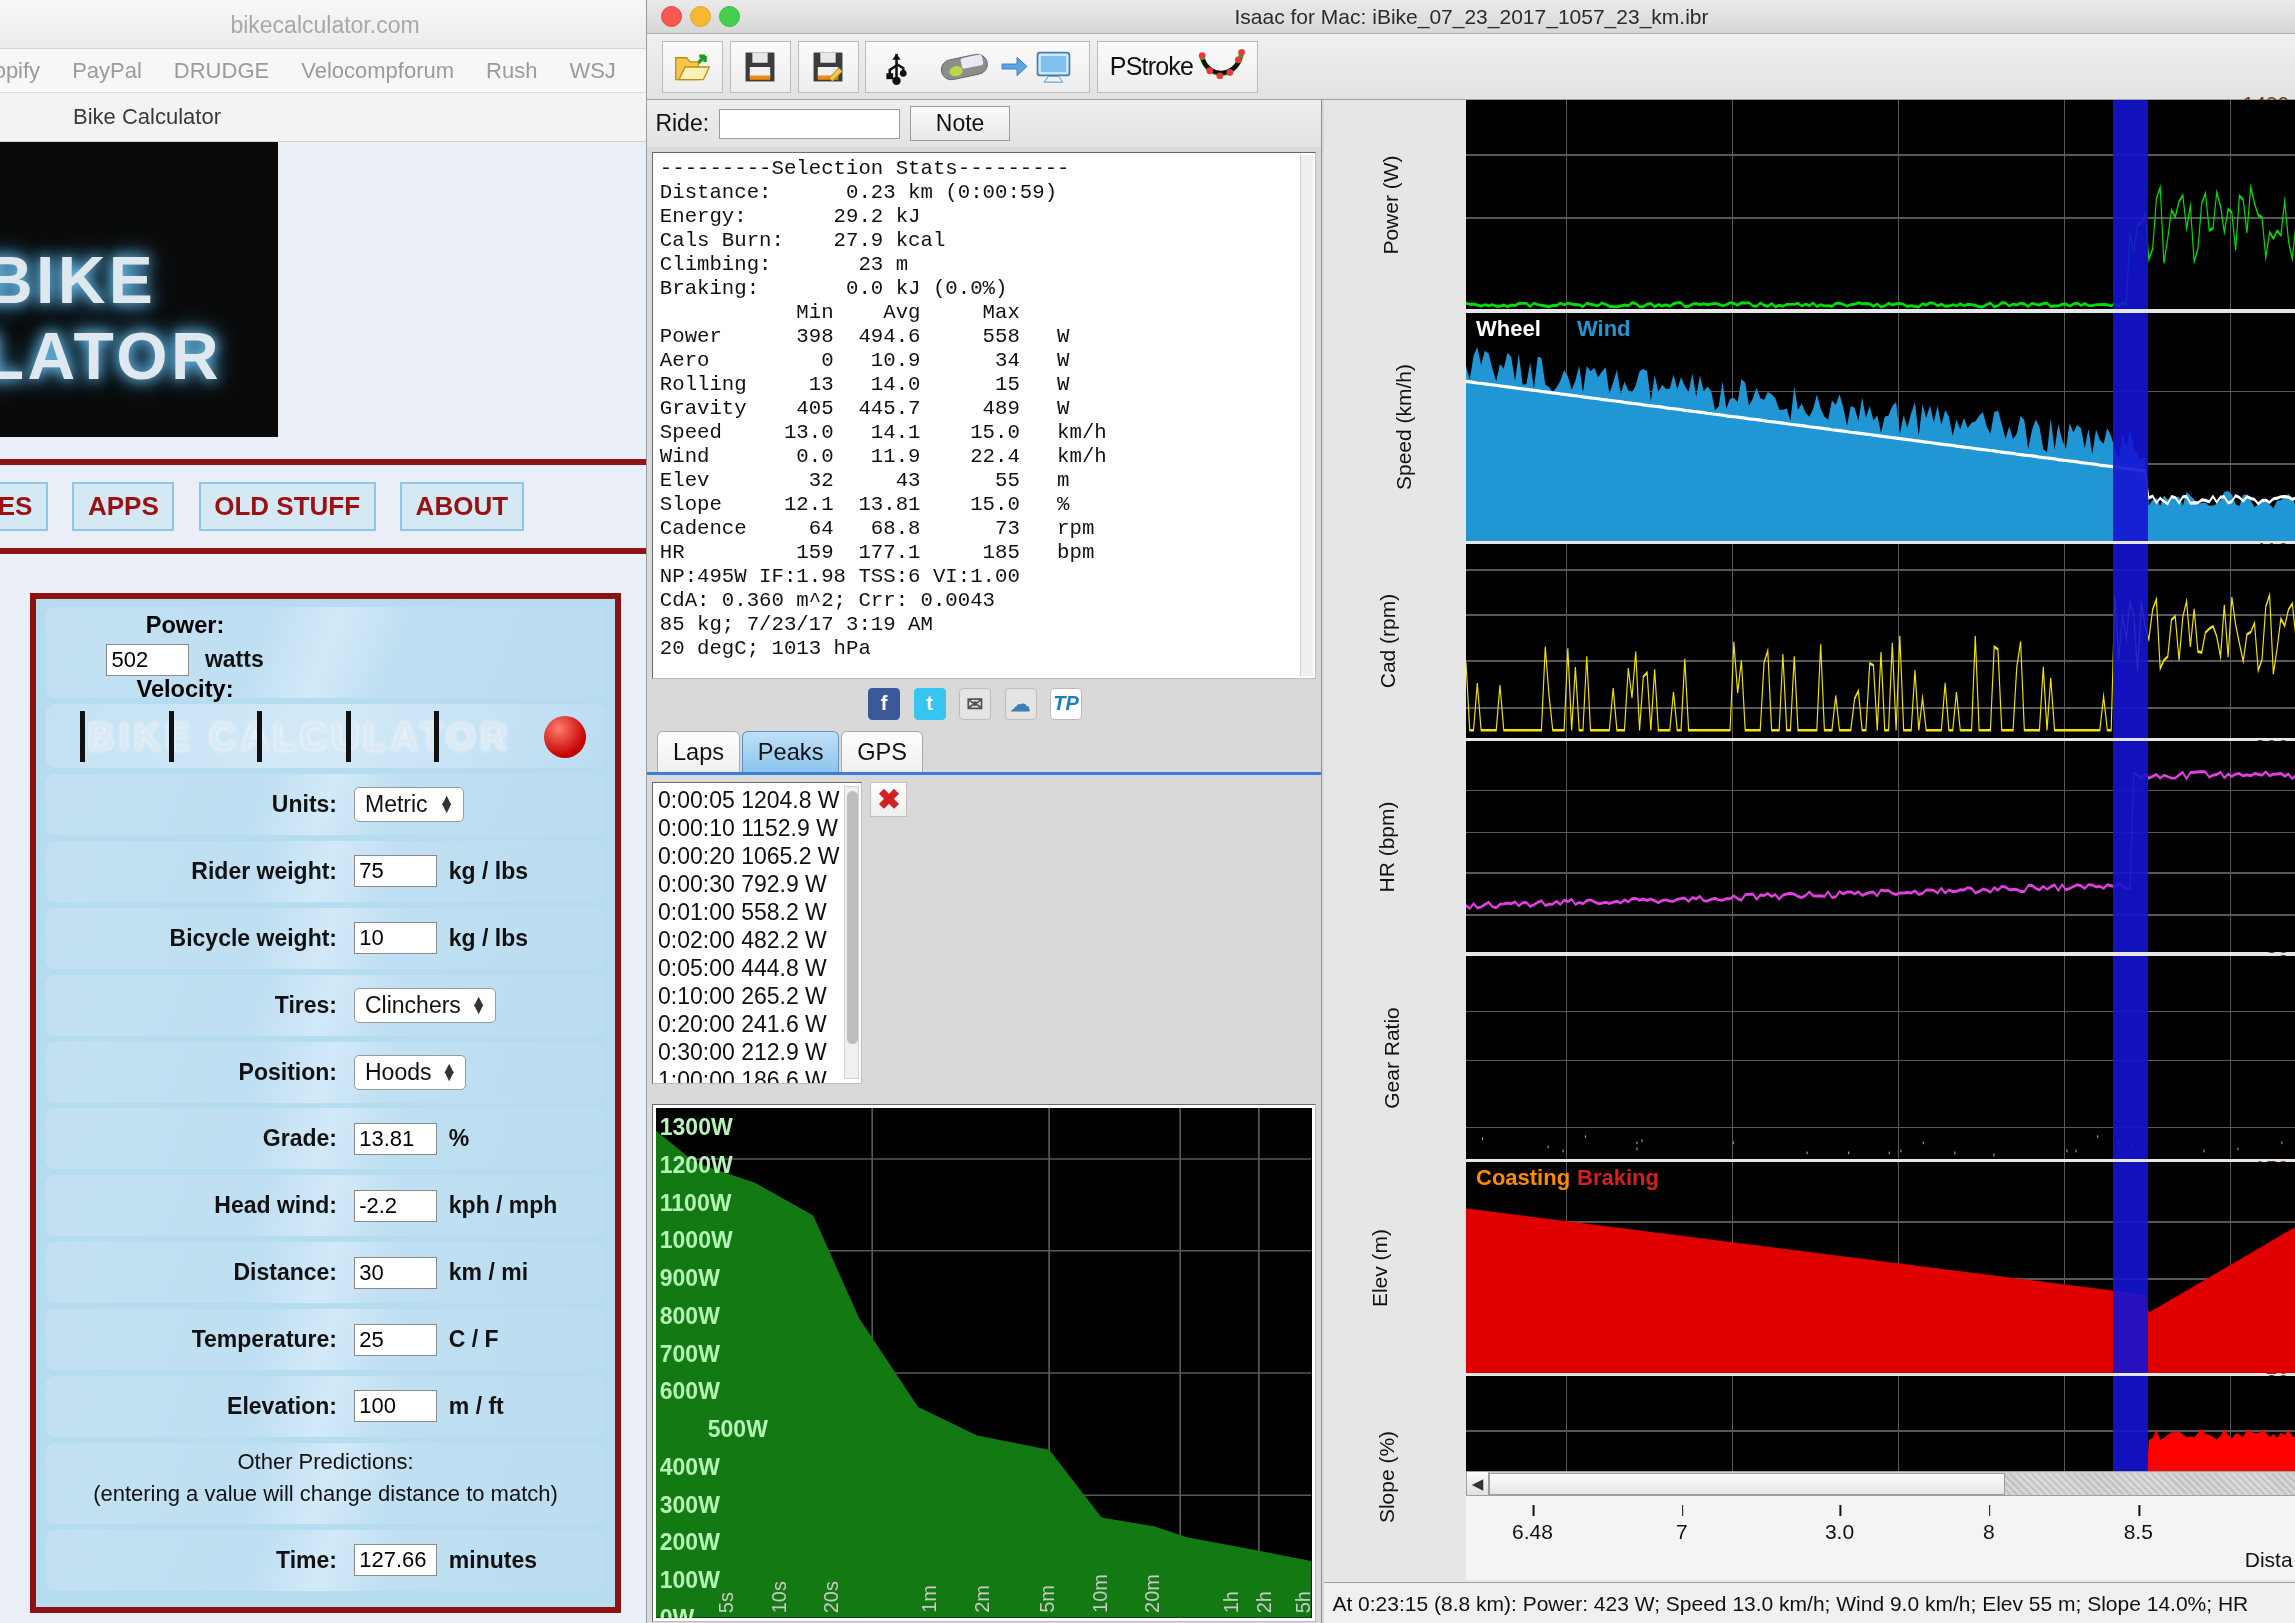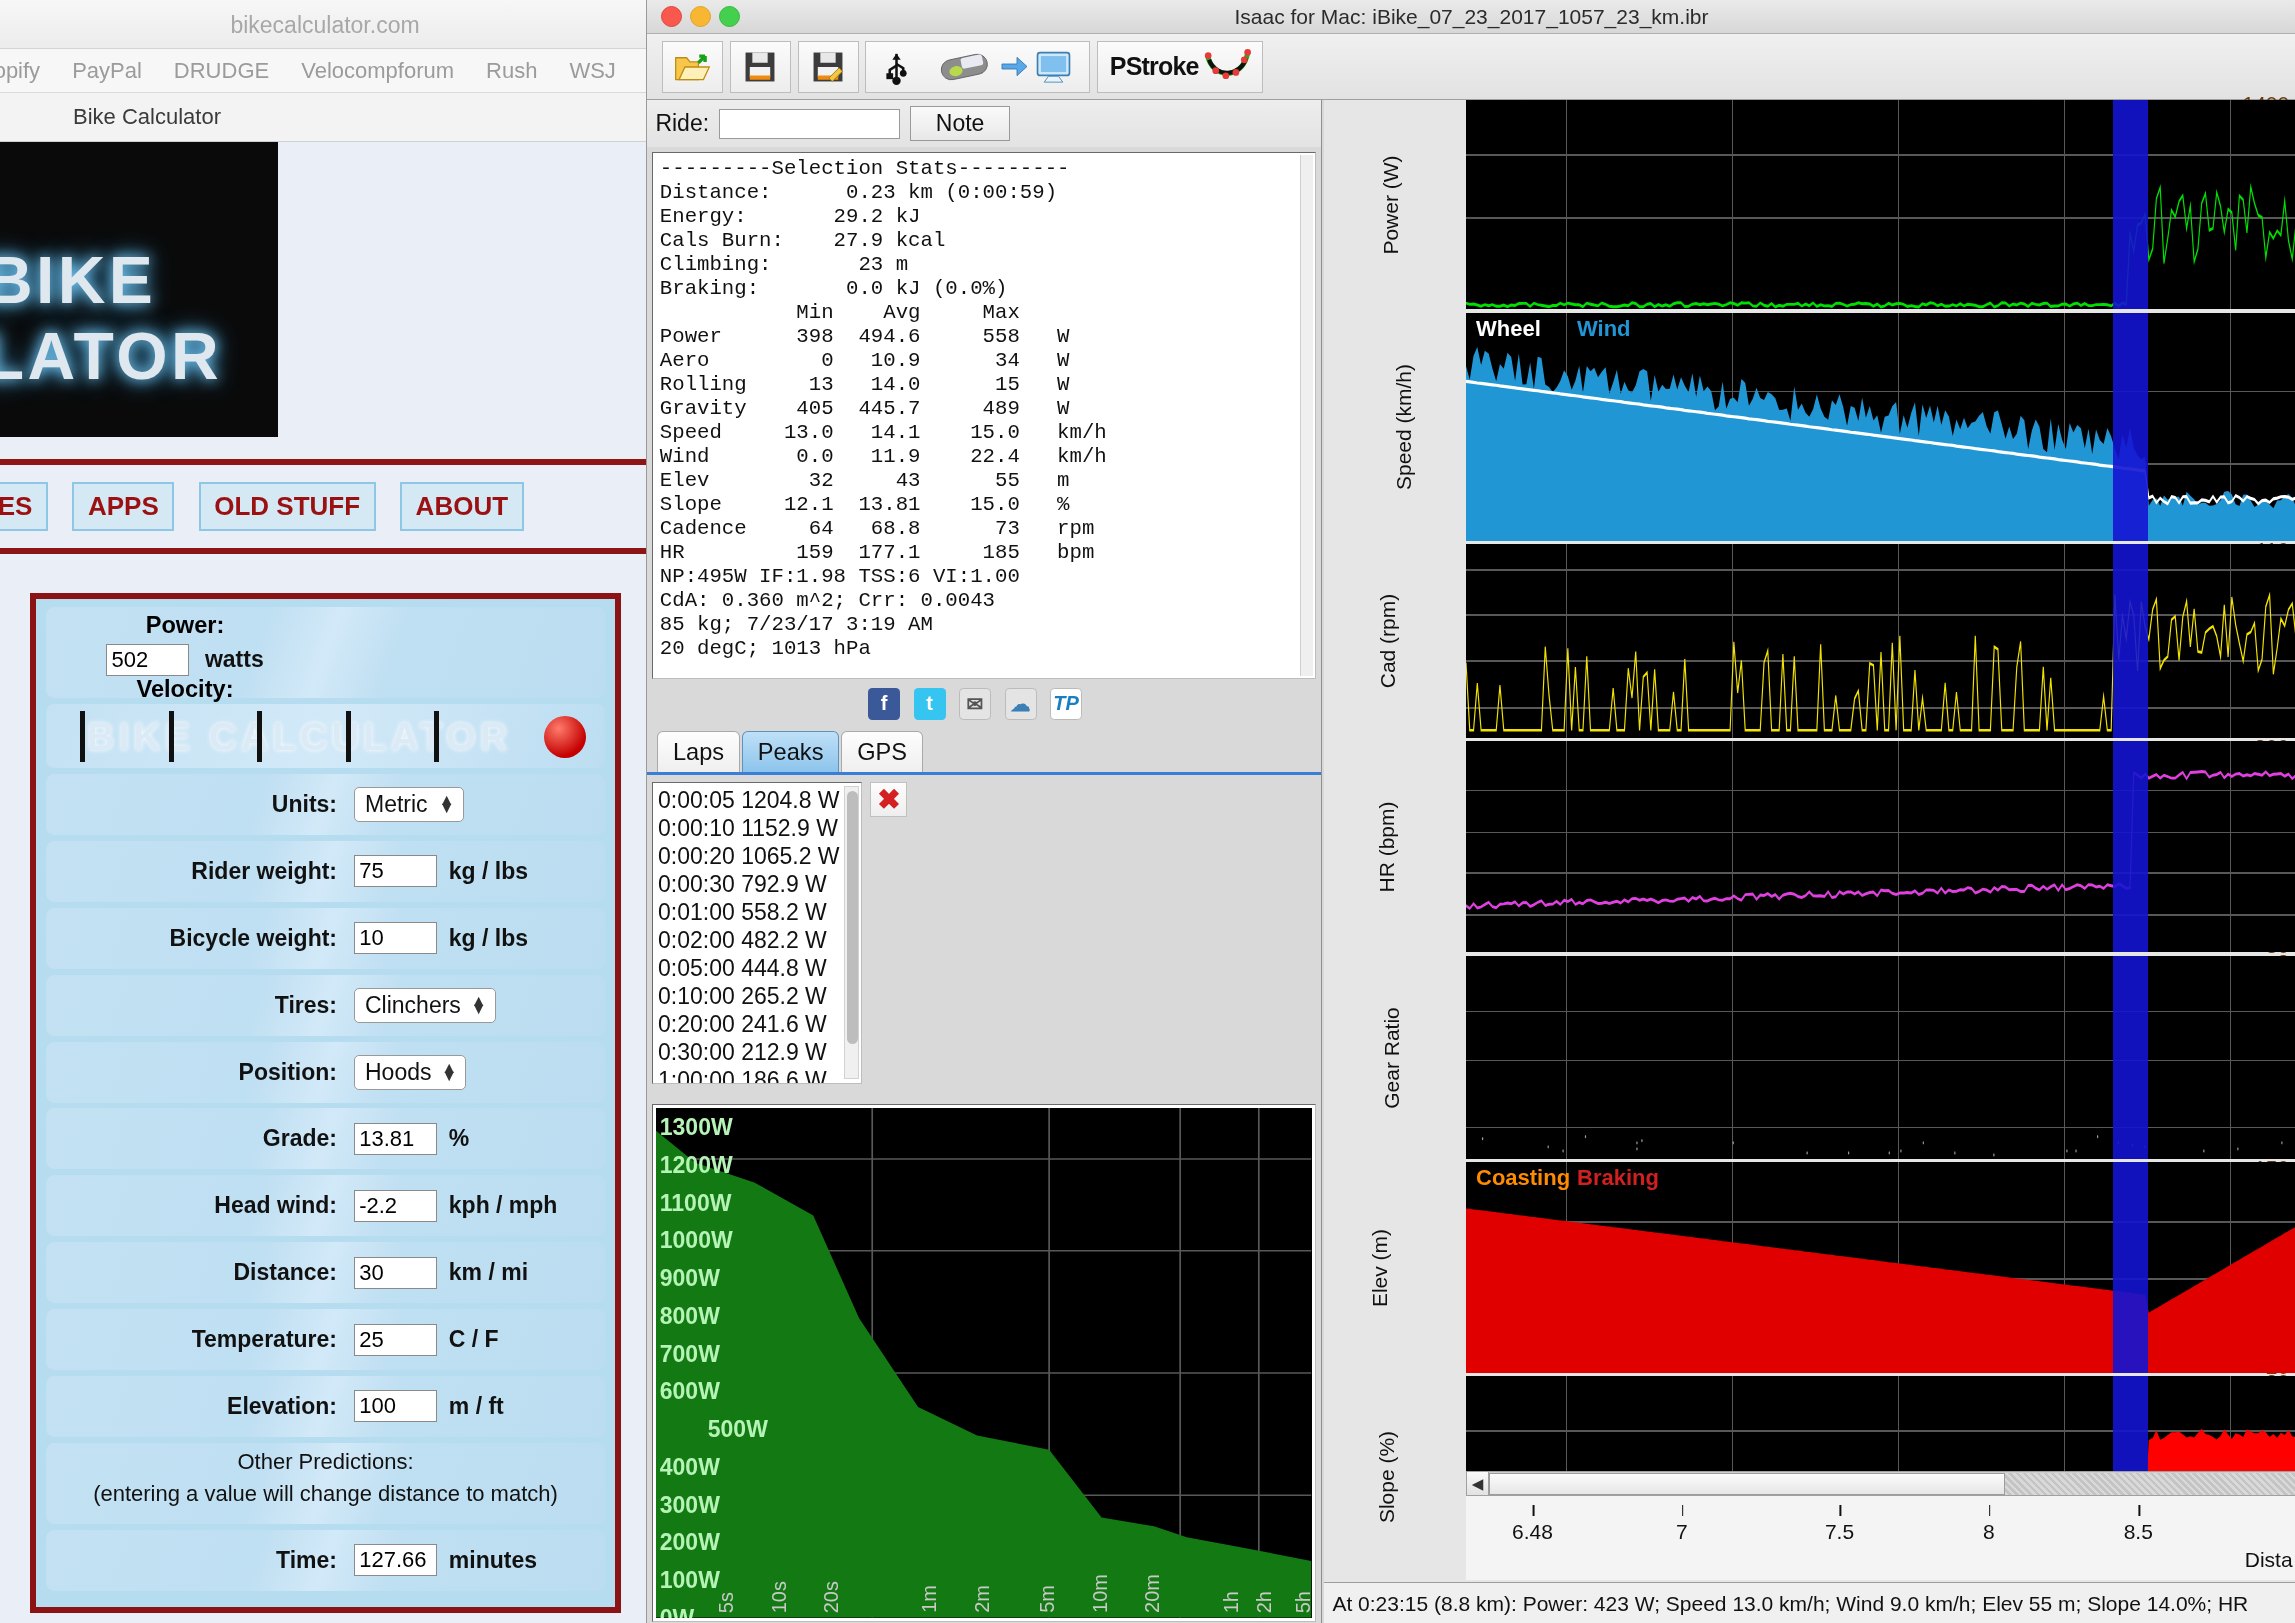--- a/index.html
+++ b/index.html
@@ -81,21 +81,21 @@
   #app-title-text { position:absolute; left:0; right:0; text-align:center;
     font-size:21px; color:#2b2b2b; pointer-events:none; }
 
   #toolbar { height:66px; background:linear-gradient(#f0f0f0,#e2e2e2);
     border-bottom:1.7px solid #9f9f9f; display:flex; align-items:center; padding-left:15px; gap:6.8px; }
   .tbtn { width:61px; height:52px; background:linear-gradient(#fbfbfb,#ededed);
     border:0.8px solid #bdbdbd; display:flex; align-items:center; justify-content:center; }
   .tgroup { display:flex; background:linear-gradient(#fbfbfb,#ededed); border:0.8px solid #bdbdbd;
     align-items:center; height:52px; padding:0 5px; gap:5px; }
   .tbtn-wide { width:auto; padding:0 11.8px; }
-  #pstroke { font-weight:bold; font-size:25px; color:#111; letter-spacing:-0.8px; }
+  #pstroke { font-weight:normal; font-size:25px; color:#111; letter-spacing:-0.8px; }
 
   
   #leftpane { position:absolute; left:0; top:100px; width:675px; bottom:0;
     background:#d9d9d9; border-right:1.7px solid #8f8f8f; }
   #riderow { height:47px; display:flex; align-items:center; padding-left:8.4px; gap:10px;
     background:linear-gradient(#ededed,#e3e3e3); }
   #ride-label { font-size:23px; color:#111; }
   #ride-input { width:181px; height:30px; border:0.8px solid #9a9a9a; background:#fff;
     font-size:20px; padding:0 5px; font-family:"Liberation Sans",sans-serif; }
   #note-btn { width:100px; height:35px; background:linear-gradient(#fafafa,#e8e8e8);
@@ -701,21 +701,21 @@
         <div id="hscroll-left">◀</div>
         <div id="hscroll-track">
           <div id="hscroll-thumb"></div>
         </div>
       </div>
 
       <div id="xaxis">
         <div id="xticks">
             <div class="xt" style="left: 8%;">6.48</div>
             <div class="xt" style="left: 26%;">7</div>
-            <div class="xt" style="left: 45%;">7.5</div>
+            <div class="xt" style="left: 45%;">3.0</div>
             <div class="xt" style="left: 63%;">8</div>
             <div class="xt" style="left: 81%;">8.5</div>
           </div>
         <div id="xaxis-title">Dista</div>
       </div>
 
       <div id="statusbar">At 0:23:15 (8.8 km): Power: 423 W; Speed 13.0 km/h; Wind 9.0 km/h; Elev 55 m; Slope 14.0%; HR</div>
     </div>
   </div>
 </div>

